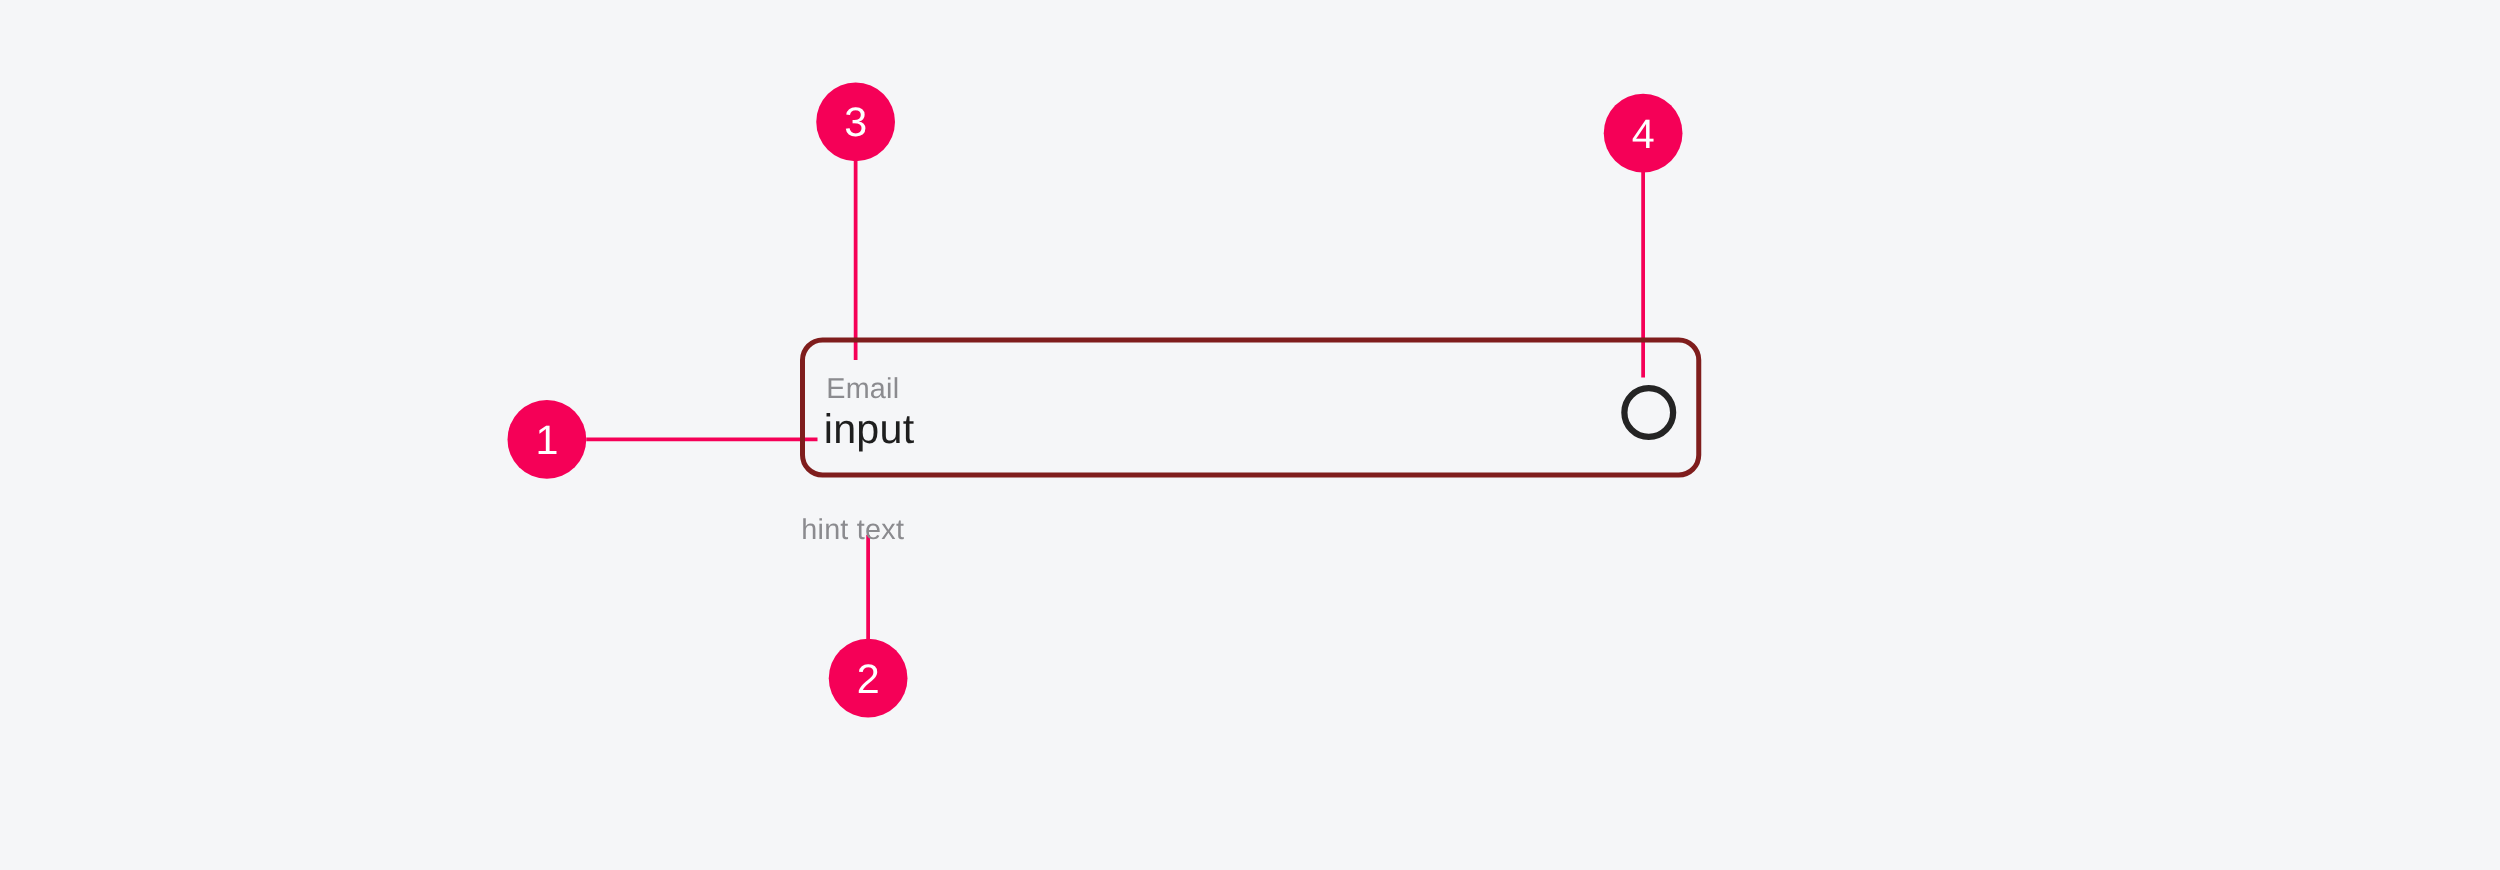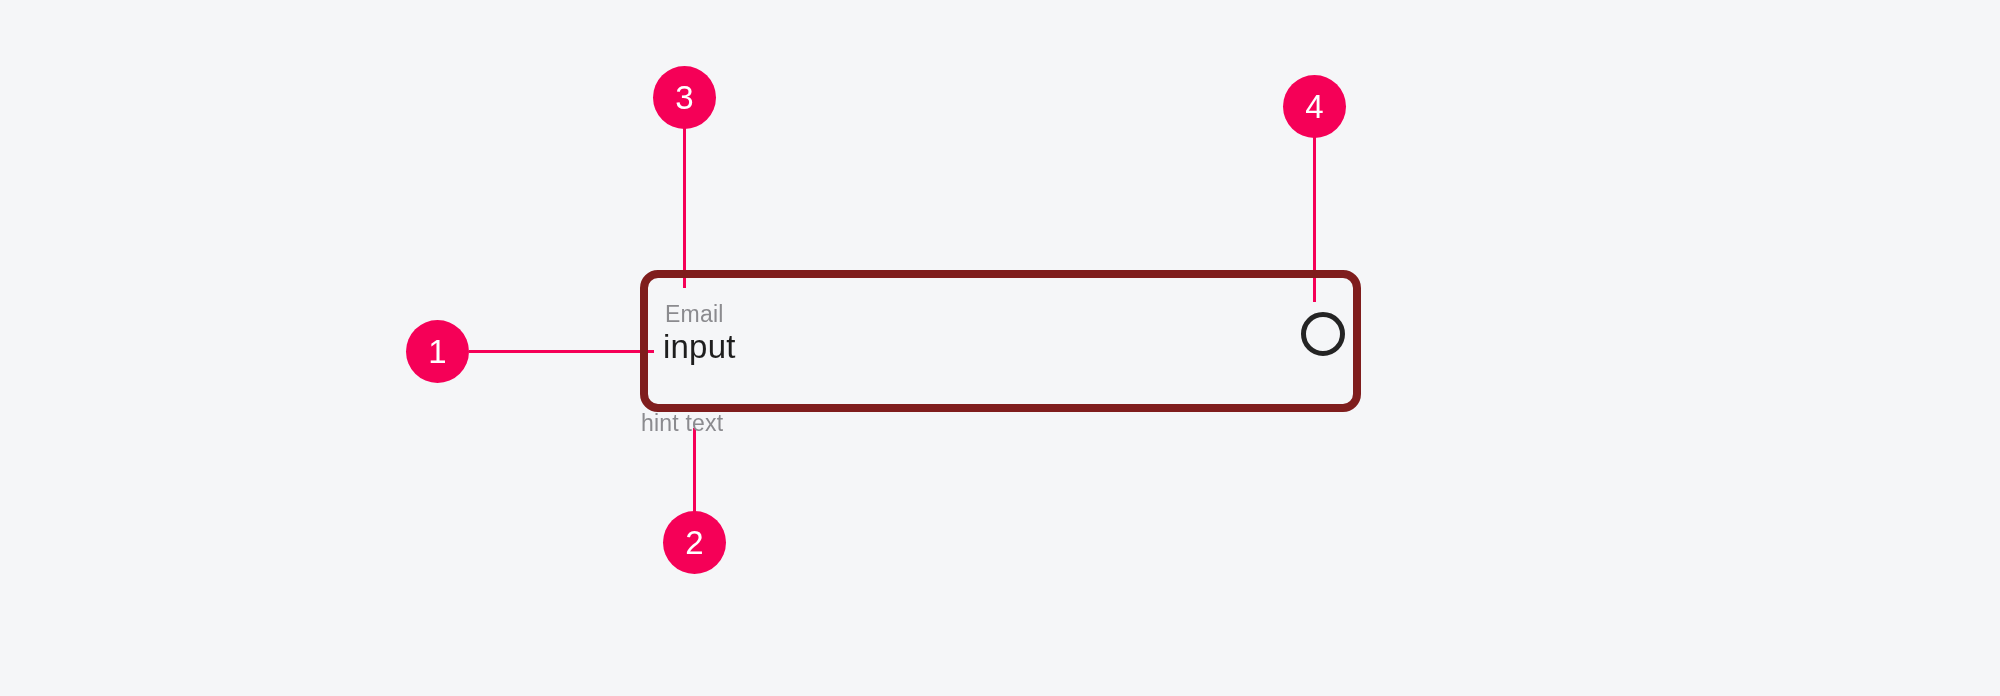--- a/index.html
+++ b/index.html
@@ -16,23 +16,23 @@
   .annoline { position: absolute; background: #F50057; z-index: 1; }
   .l1 { left: 469px;  top: 350px; width: 185px; height: 3px; }
   .l2 { left: 693px;  top: 428px; width: 3px;   height: 84px; }
   .l3 { left: 683px;  top: 127px; width: 3px;   height: 161px; }
   .l4 { left: 1313px; top: 136px; width: 3px;   height: 166px; }
 
   
   .textfield {
     position: absolute;
     left: 640px; top: 270px;
-    width: 721px; height: 142px;
+    width: 721px; height: 112px;
     box-sizing: border-box;
-    border: 8px solid #7f1d1d;
+    border: 4px solid #7f1d1d;
     border-radius: 18px;
     background: transparent;
     z-index: 2;
     cursor: text;
   }
   .tf-label {
     position: absolute;
     left: 17px; top: 24px;
     font-size: 23px;
     line-height: 1.1;

